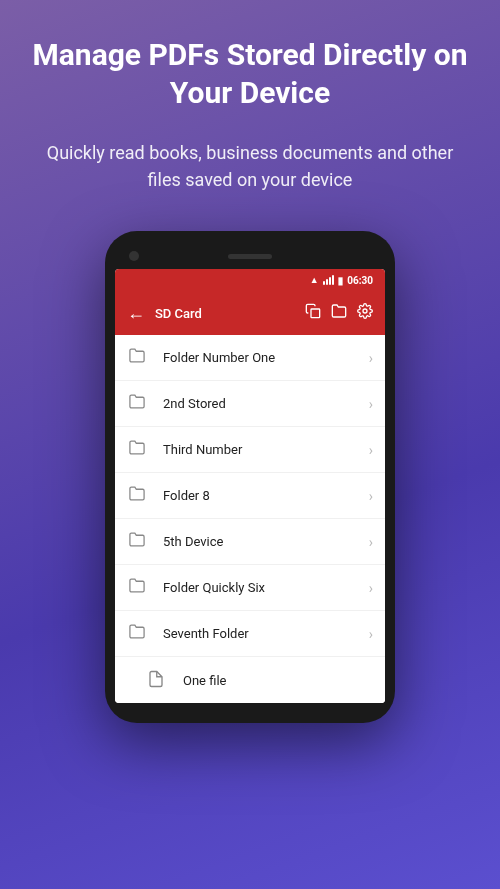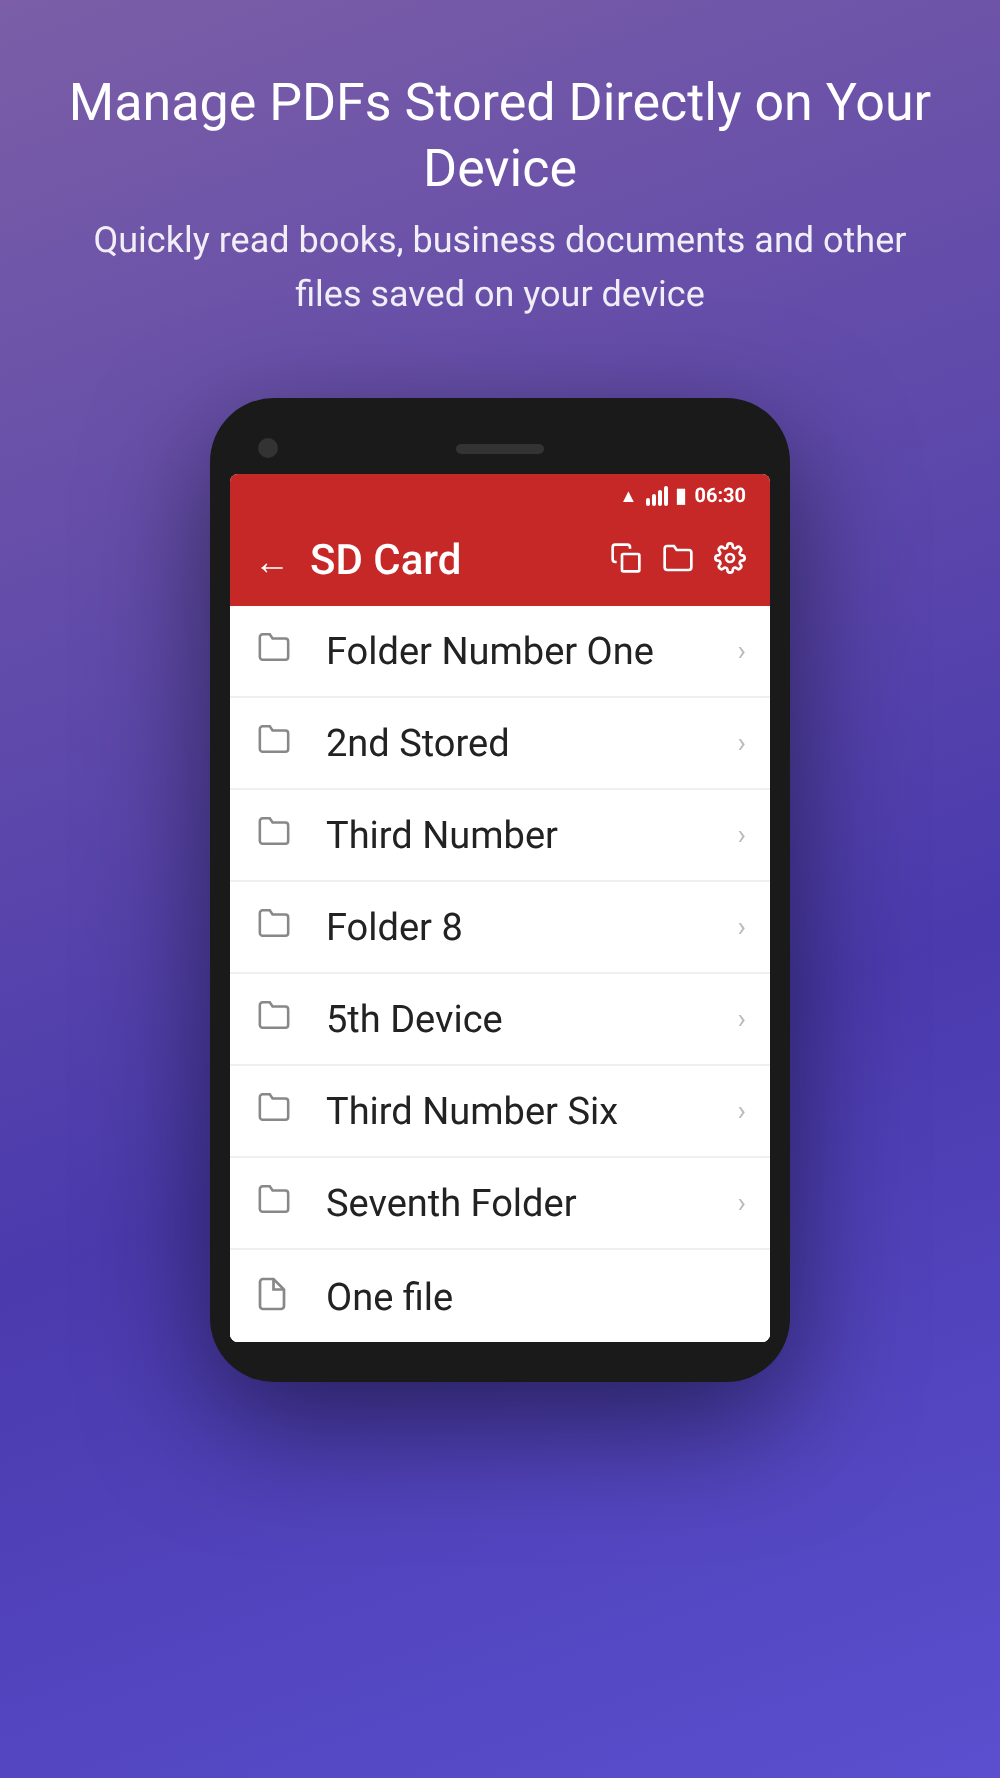--- a/index.html
+++ b/index.html
@@ -15,24 +15,24 @@
       align-items: center;
     }
 
     .hero-section {
       text-align: center;
       padding: 36px 30px 20px;
       color: white;
     }
 
     .hero-title {
-      font-size: 26px;
-      font-weight: 400;
+      font-size: 30px;
+      font-weight: 700;
       line-height: 1.25;
-      margin-bottom: 6px;
+      margin-bottom: 28px;
     }
 
     .hero-subtitle {
       font-size: 18px;
       font-weight: 400;
       color: rgba(255,255,255,0.9);
       line-height: 1.5;
     }
 
     .phone-wrapper {
@@ -115,21 +115,21 @@
     }
 
     .toolbar-back {
       color: white;
       font-size: 18px;
       cursor: pointer;
     }
 
     .toolbar-title {
       color: white;
-      font-size: 21px;
+      font-size: 13px;
       font-weight: 500;
       flex: 1;
     }
 
     .toolbar-icons {
       display: flex;
       gap: 10px;
       align-items: center;
     }
 
@@ -148,33 +148,34 @@
       align-items: center;
       padding: 0 12px;
       height: 46px;
       border-bottom: 1px solid #f0f0f0;
       cursor: pointer;
       background: white;
     }
 
     .file-item:last-child {
       border-bottom: none;
+      margin-left: 20px;
     }
 
     .file-icon {
       width: 22px;
       height: 22px;
       margin-right: 14px;
       color: #888;
       flex-shrink: 0;
     }
 
     .file-name {
       flex: 1;
-      font-size: 19px;
+      font-size: 13px;
       color: #222;
     }
 
     .file-chevron {
       color: #bbb;
       font-size: 14px;
     }
 
     
     .folder-svg { width: 20px; height: 17px; }
@@ -288,21 +289,21 @@
     </span>
     <span class="file-name">5th Device</span>
     <span class="file-chevron">›</span>
   </div>
         <div class="file-item">
     <span class="file-icon">
       <svg class="folder-svg" viewBox="0 0 24 24" fill="none" stroke="#888" stroke-width="1.8">
       <path d="M22 19a2 2 0 0 1-2 2H4a2 2 0 0 1-2-2V5a2 2 0 0 1 2-2h5l2 3h9a2 2 0 0 1 2 2z"></path>
     </svg>
     </span>
-    <span class="file-name">Third Number Six</span>
+    <span class="file-name">Folder Quickly Six</span>
     <span class="file-chevron">›</span>
   </div>
         <div class="file-item">
     <span class="file-icon">
       <svg class="folder-svg" viewBox="0 0 24 24" fill="none" stroke="#888" stroke-width="1.8">
       <path d="M22 19a2 2 0 0 1-2 2H4a2 2 0 0 1-2-2V5a2 2 0 0 1 2-2h5l2 3h9a2 2 0 0 1 2 2z"></path>
     </svg>
     </span>
     <span class="file-name">Seventh Folder</span>
     <span class="file-chevron">›</span>

